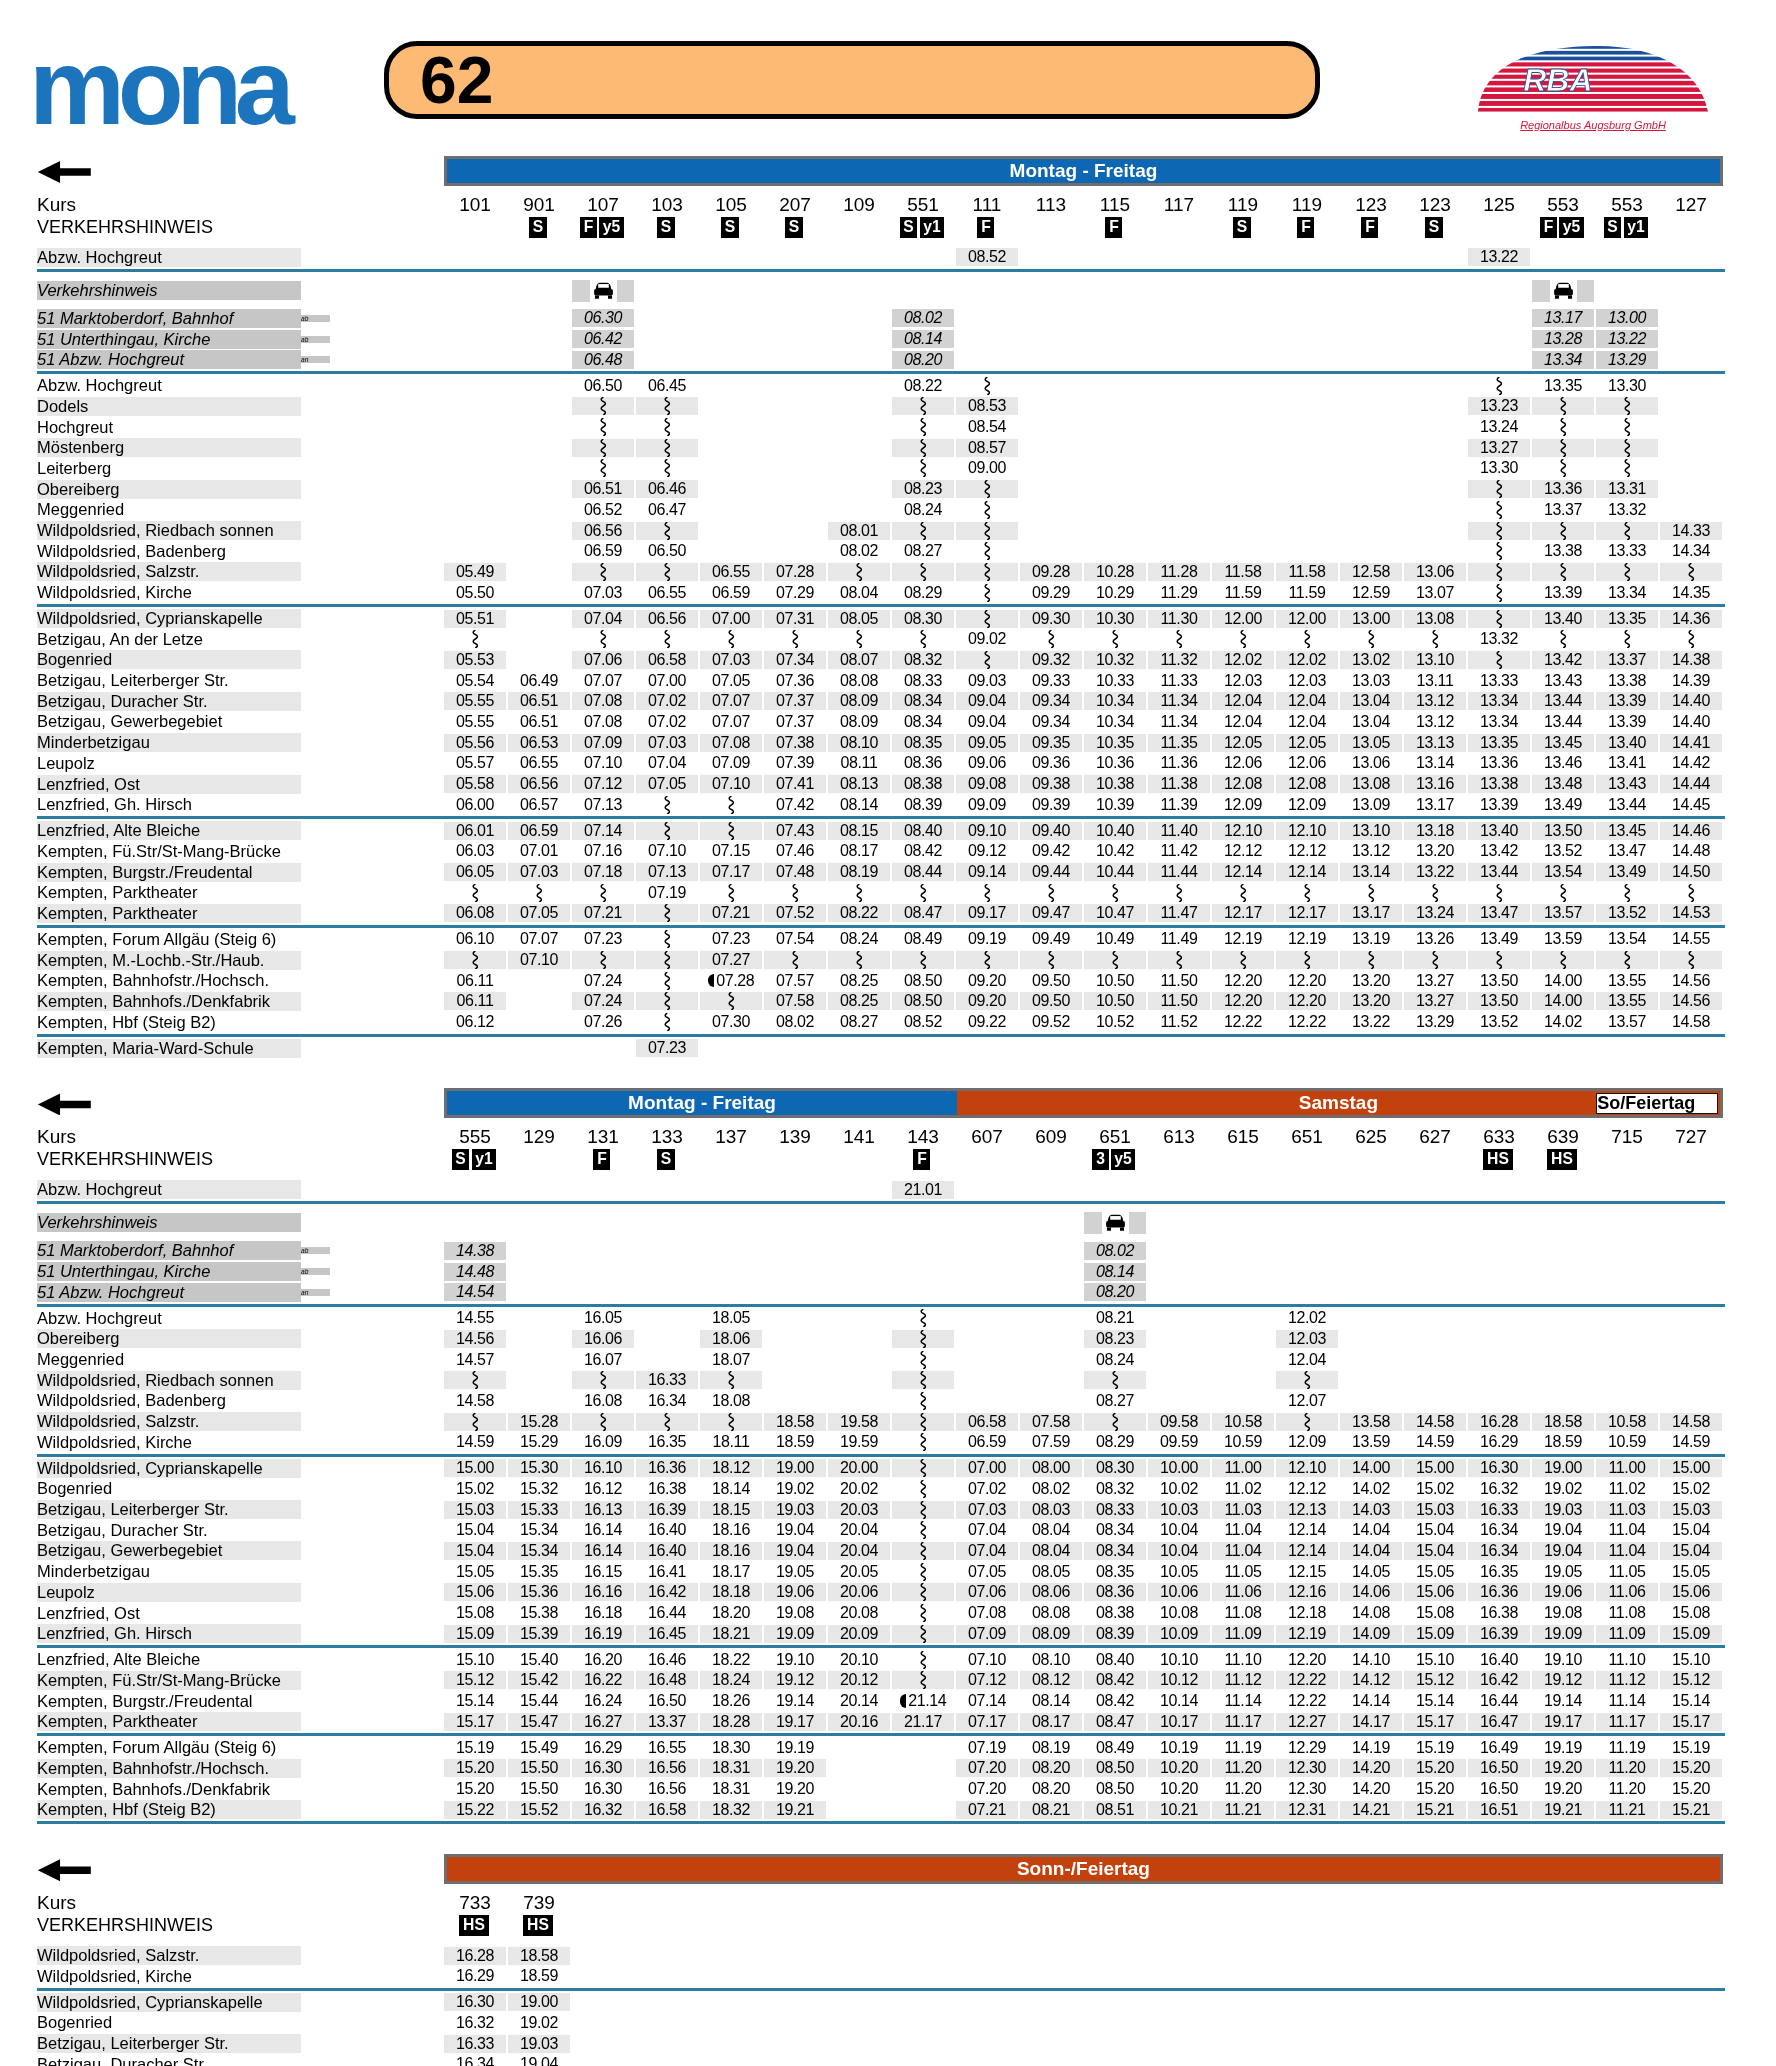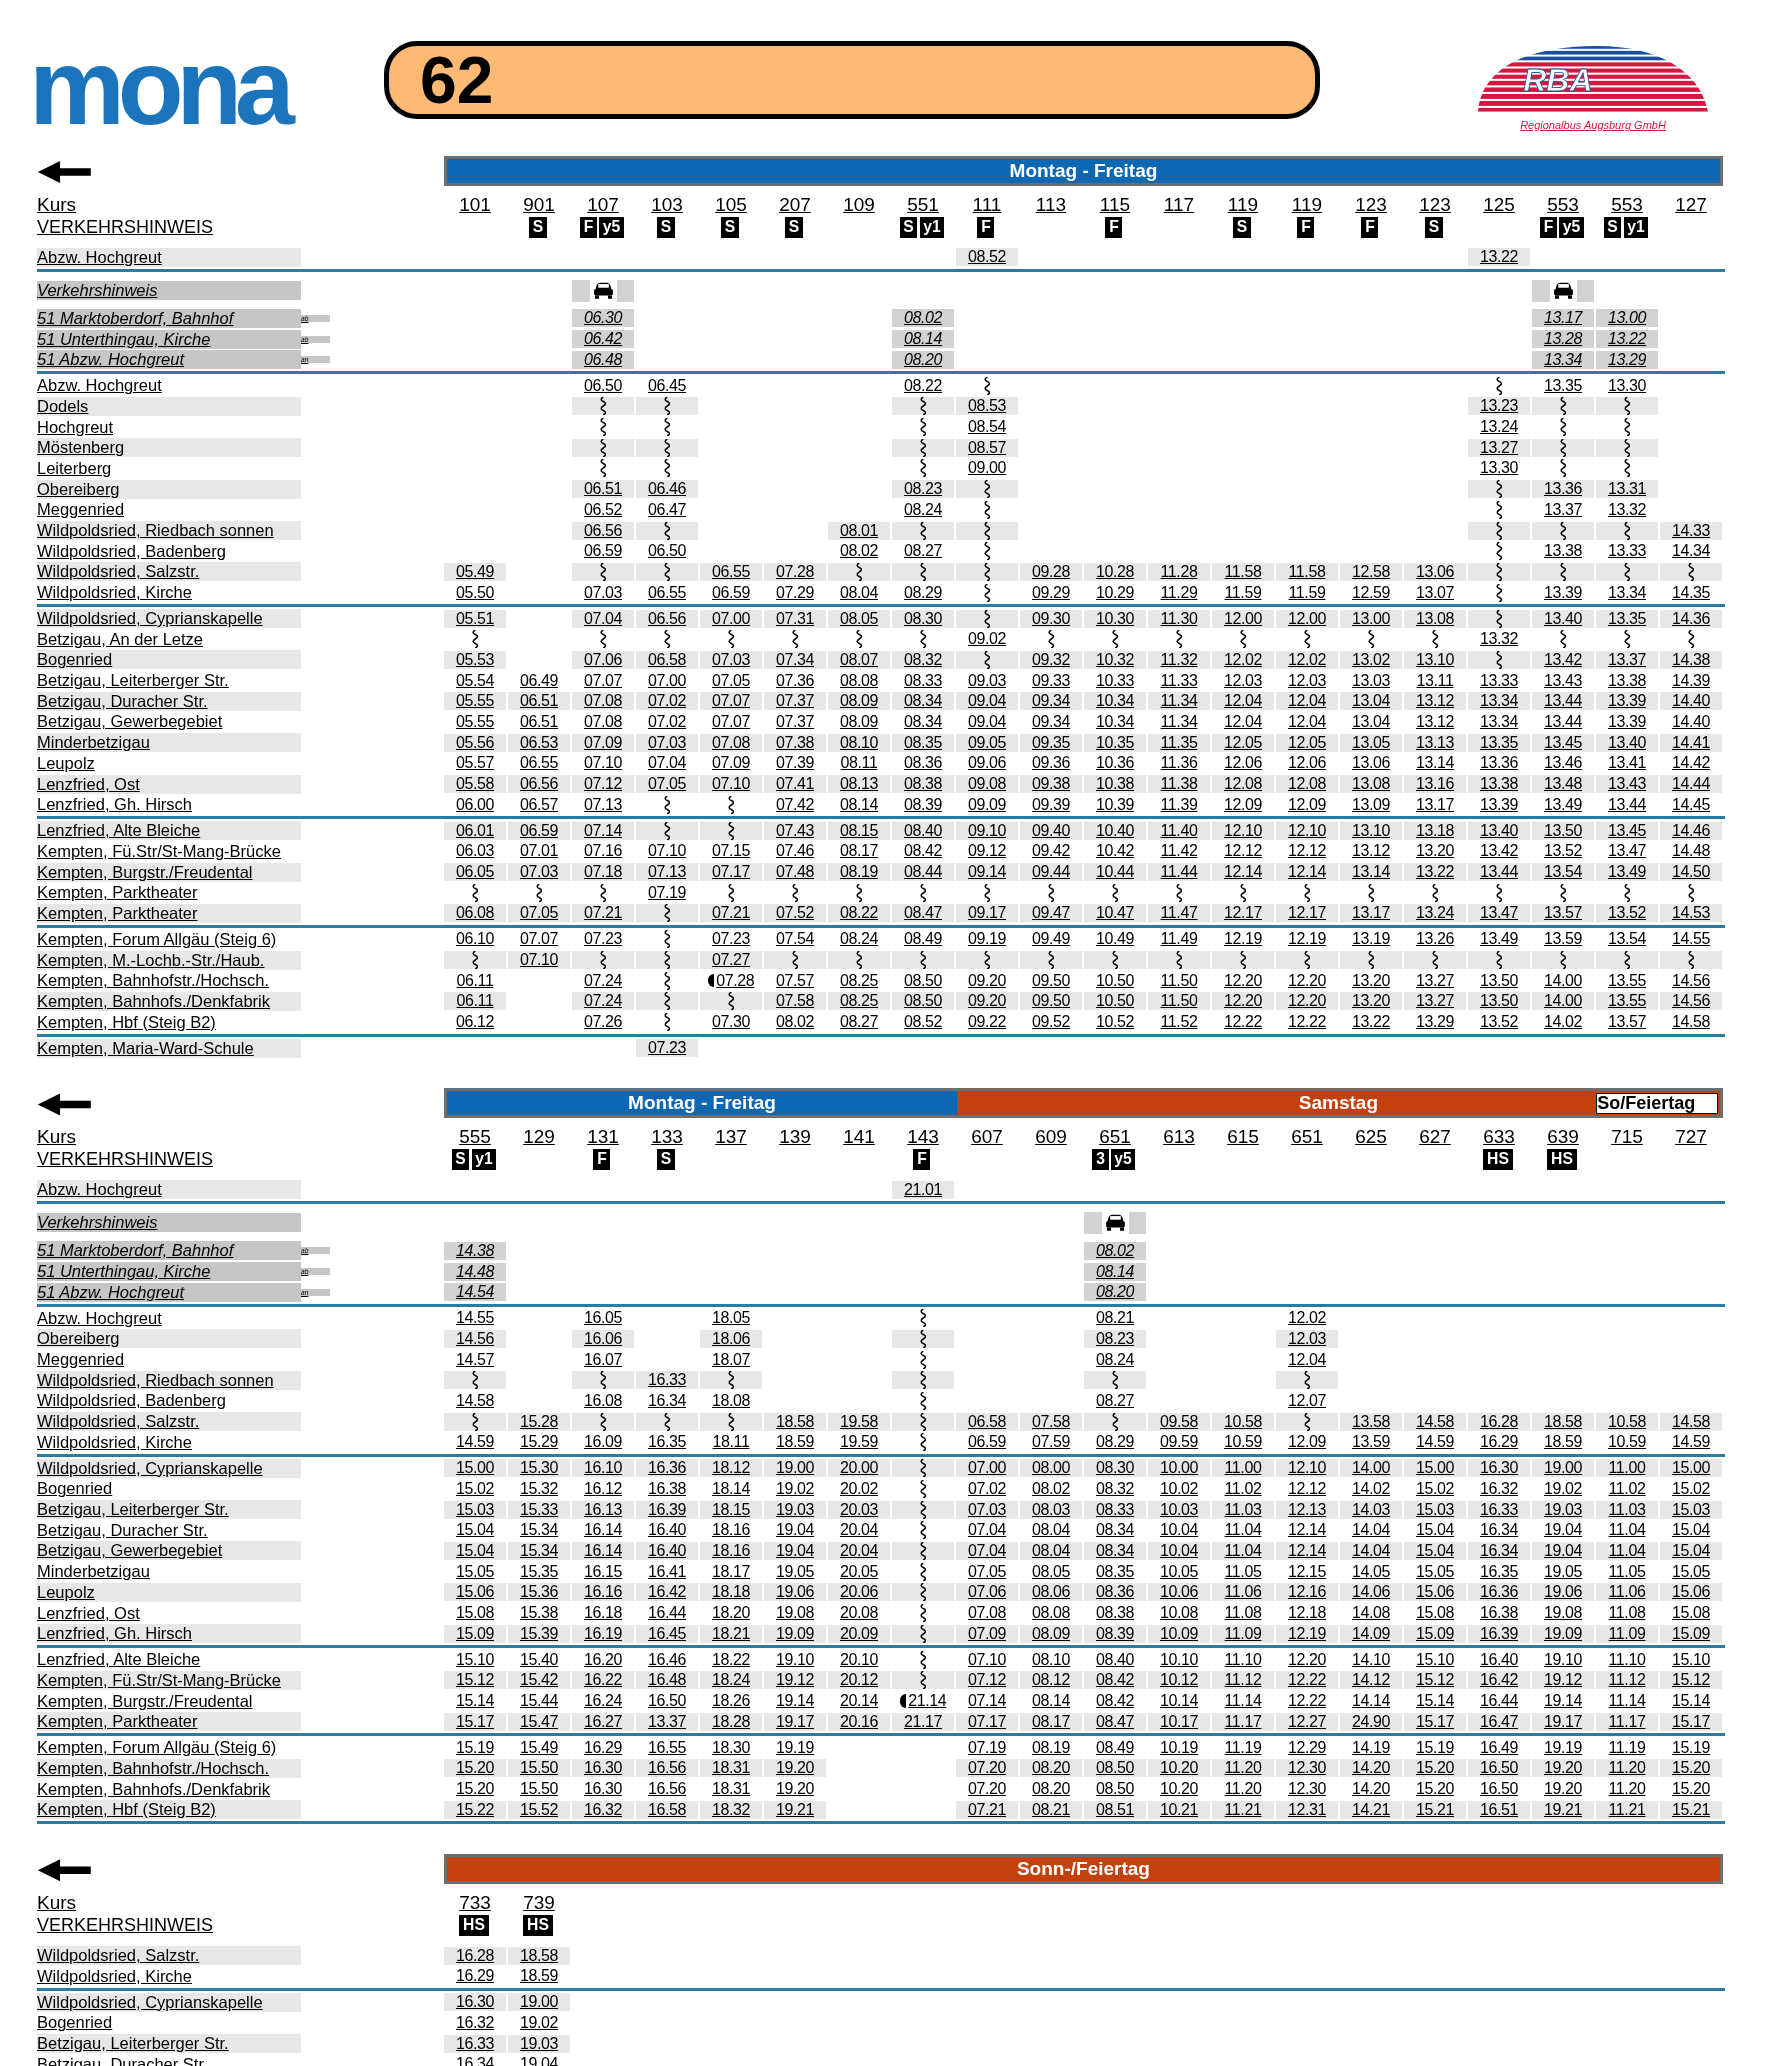--- a/index.html
+++ b/index.html
@@ -4,21 +4,21 @@
 <style>
   html,body{margin:0;padding:0;background:#fff;}
   body{width:1777px;height:2896px;font-family:"Liberation Sans",sans-serif;color:#000;position:relative;overflow:hidden;}
   .brand{position:absolute;left:29px;top:33px;font-size:108px;font-weight:bold;color:#1b74bc;letter-spacing:-7.4px;line-height:1;}
   .titlebox{position:absolute;left:384px;top:41px;width:936px;height:78px;border:5.4px solid #000;border-radius:33px;display:flex;align-items:center;box-sizing:border-box;background:#fdba74;}
   .line-num{font-size:66px;font-weight:bold;margin-left:31px;}
   .doc-title{flex:1;text-align:center;font-size:40px;font-weight:bold;letter-spacing:-0.8px;padding-right:16.5px;}
   .rba{position:absolute;left:1471px;top:41px;width:244px;height:89px;}
   .rba .cap{display:block;text-align:center;color:#d5173f;font-size:11px;font-style:italic;font-weight:normal;margin-top:0.8px;text-decoration:underline;}
   .main{position:absolute;top:156px;left:37px;width:1688px;}
-  .section{margin-top:0;text-decoration:underline;}
+  .section{margin-top:0;}
   .section + .section{margin-top:30px;}
   .bar-row{position:relative;height:36px;}
   .arrow-left{position:absolute;left:0.8px;top:5px;width:53px;height:22px;background:#000;
     clip-path:polygon(0 50%,42% 0,42% 33%,100% 33%,100% 67%,42% 67%,42% 100%);}
   .bars{position:absolute;left:407px;right:2.1px;top:0;height:24px;border:3.3px solid #6e6e6e;display:flex;}
   .bar-seg{height:100%;display:flex;align-items:center;justify-content:center;font-size:19px;font-weight:bold;color:#fff;position:relative;box-sizing:border-box;}
   .seg-blue{background:#0e67b2;}
   .seg-gray{background:#c2410c;}
   .seg-box{position:absolute;right:1.7px;top:1.7px;bottom:1.7px;width:122px;background:#fff;border:1.7px solid #111;color:#000;display:flex;align-items:center;justify-content:flex-start;font-size:18px;font-weight:bold;box-sizing:border-box;}
   .kurs-row{display:flex;align-items:flex-end;height:24px;font-size:19px;}
@@ -3970,21 +3970,21 @@
           <span class="cell">
             <span class="time">10.17</span>
           </span>
           <span class="cell">
             <span class="time">11.17</span>
           </span>
           <span class="cell">
             <span class="time">12.27</span>
           </span>
           <span class="cell">
-            <span class="time">24.90</span>
+            <span class="time">14.17</span>
           </span>
           <span class="cell">
             <span class="time">15.17</span>
           </span>
           <span class="cell">
             <span class="time">16.47</span>
           </span>
           <span class="cell">
             <span class="time">19.17</span>
           </span>

